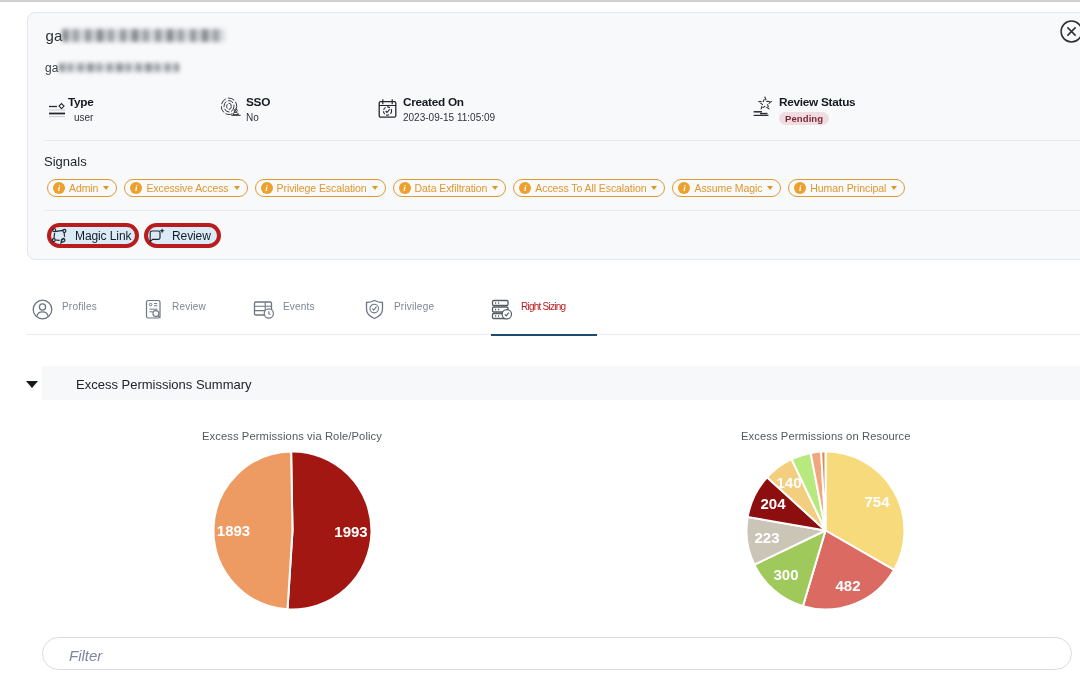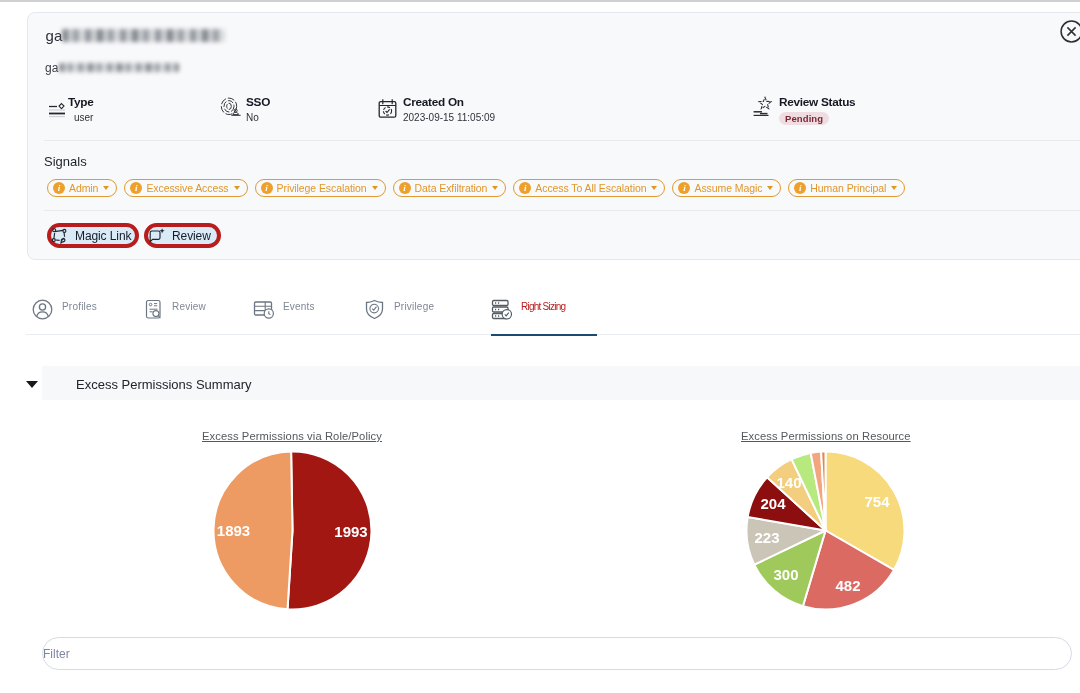--- a/index.html
+++ b/index.html
@@ -37,25 +37,25 @@
   .btn { position:absolute; display:flex; align-items:center; justify-content:flex-start; gap:7px;
     height:25px; background:#daeaf7; border:4px solid #b91c1c; border-radius:13px;
     font-size:12px; color:#161d27; letter-spacing:-0.1px; }
   .tabtxt { font-size:10px; color:#7e8794; letter-spacing:.2px; }
   .tabstrip { left:26px; top:334px; width:1054px; height:1px; background:#e9edf1; }
   .tabline { left:491px; top:334px; width:106px; height:2px; background:#1c4b72; }
   .secbar { left:42px; top:366px; width:1038px; height:34px; background:#f7f8fa; }
   .sectri { left:26px; top:381px; width:0; height:0; border-left:6px solid transparent;
     border-right:6px solid transparent; border-top:7px solid #16181d; }
   .sectxt { left:60px; top:377px; font-size:13px; font-weight:500; color:#20242c;margin-left:16px; }
-  .ctitle { font-size:11.2px; color:#54595e; letter-spacing:.1px;text-decoration:underline; }
+  .ctitle { font-size:11.2px; color:#54595e; letter-spacing:.1px; }
   .plabel { font-size:15px; font-weight:700; fill:#fff; }
   .filter { left:42px; top:637px; width:1030px; height:33px; border:1px solid #d7dae6;
     border-radius:17px; background:#fff; }
-  .fph { left:43px; top:647px; font-size:12px; color:#7f86a0; }
+  .fph { left:69px; top:647px; font-size:15px; color:#7f86a0;font-style:italic; }
 </style>
 </head>
 <body>
 <div class="abs topstrip"></div>
 <div class="abs card"></div>
 
 <div class="abs title">ga</div>
 <div class="abs blur1"></div>
 <div class="abs subtitle">ga</div>
 <div class="abs blur2"></div>

